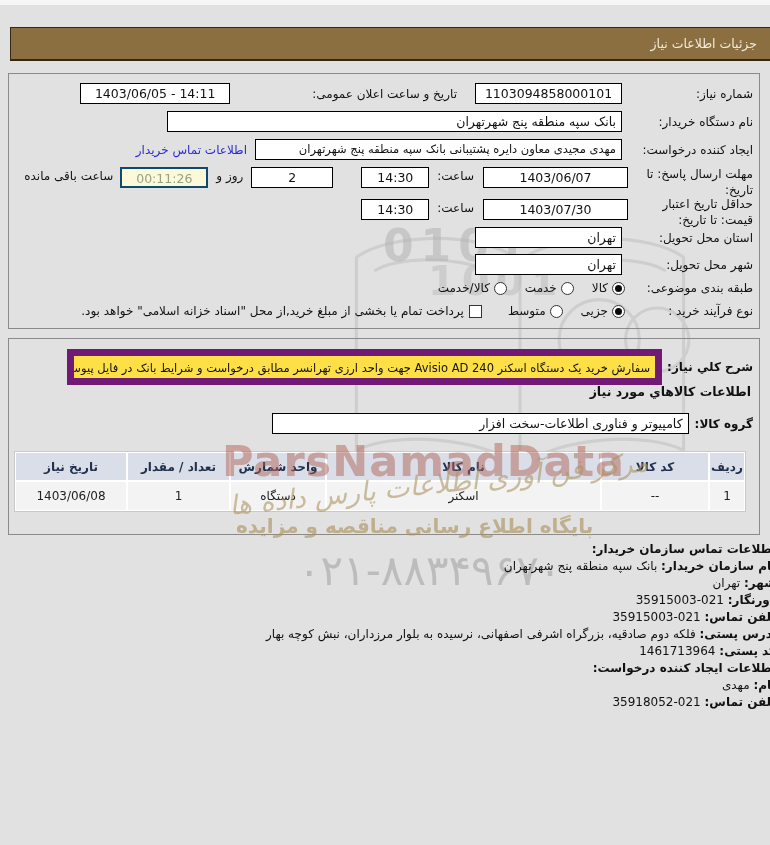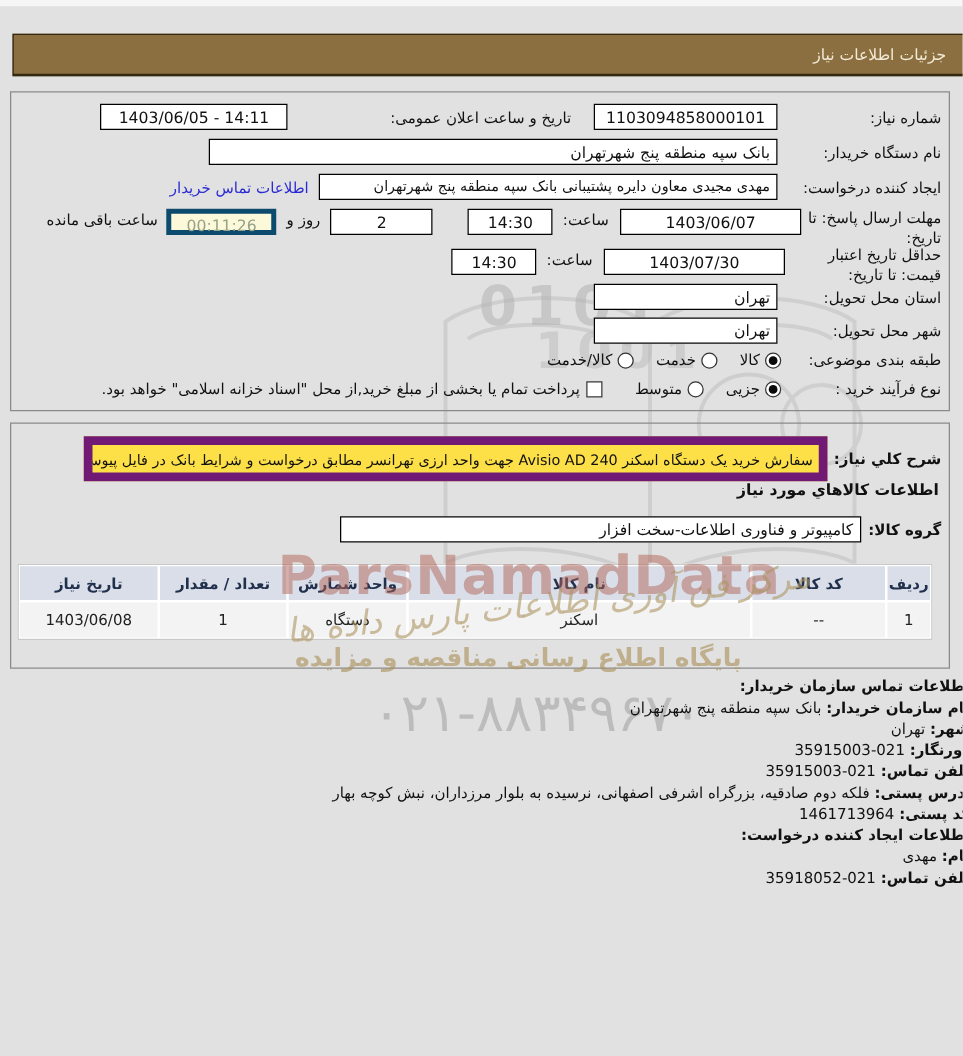--- a/index.html
+++ b/index.html
@@ -36,21 +36,21 @@
   .blbl{font-weight:bold}
   .vbox{
     background:#fff;border:1px solid #000;height:21px;line-height:19px;
     box-sizing:border-box;padding:0 5px;overflow:hidden;white-space:nowrap;
     font-size:12.5px;z-index:3;position:relative;
   }
   .center{text-align:center}
   .right{text-align:right}
   .link{color:#2b2bd4;cursor:pointer;white-space:nowrap}
   .cd{
-    background:#fcf8da;border:4px solid #0c4a6e;color:#97a287;
+    background:#fcf8da;border:2px solid #0c4a6e;color:#97a287;
     height:21px;line-height:19px;box-sizing:border-box;padding:0 6px;
     font-size:12.5px;z-index:3;position:relative;
   }
   .radio{
     flex:0 0 13px;width:13px;height:13px;border:1px solid #333;border-radius:50%;
     background:#fff;box-sizing:border-box;margin-left:4px;position:relative;
   }
   .radio.sel::after{
     content:"";position:absolute;left:2px;top:2px;width:7px;height:7px;
     background:#0a0a0a;border-radius:50%;
@@ -135,21 +135,21 @@
   </div>
 
   <div class="frow" style="top:65px">
     <span class="lbl">ایجاد کننده درخواست:</span>
     <span class="vbox right" style="flex:0 0 367px;margin-right:13px;font-size:11.5px">مهدی مجیدی معاون دایره پشتیبانی بانک سپه منطقه پنج شهرتهران</span>
     <span class="link" style="margin-right:8px">اطلاعات تماس خریدار</span>
   </div>
 
   <div class="frow" style="top:92px;align-items:flex-start">
     <span class="lbl2">مهلت ارسال پاسخ: تا تاریخ:</span>
-    <span class="vbox center ltr" style="flex:0 0 145px;margin-top:1px">1403/06/07</span>
+    <span class="vbox center ltr" style="flex:0 0 145px;margin-right:13px;margin-top:1px">1403/06/07</span>
     <span style="margin-right:9px;margin-top:3px">ساعت:</span>
     <span class="vbox center ltr" style="flex:0 0 68px;margin-right:8px;margin-top:1px">14:30</span>
     <span class="vbox center ltr" style="flex:0 0 82px;margin-right:28px;margin-top:1px">2</span>
     <span style="margin-right:8px;margin-top:3px">روز و</span>
     <span class="cd ltr" style="flex:0 0 88px;margin-right:8px;margin-top:1px;text-align:center">00:11:26</span>
     <span style="margin-right:7px;margin-top:3px">ساعت باقی مانده</span>
   </div>
 
   <div class="frow" style="top:122px;align-items:flex-start">
     <span class="lbl2">حداقل تاریخ اعتبار قیمت: تا تاریخ:</span>

